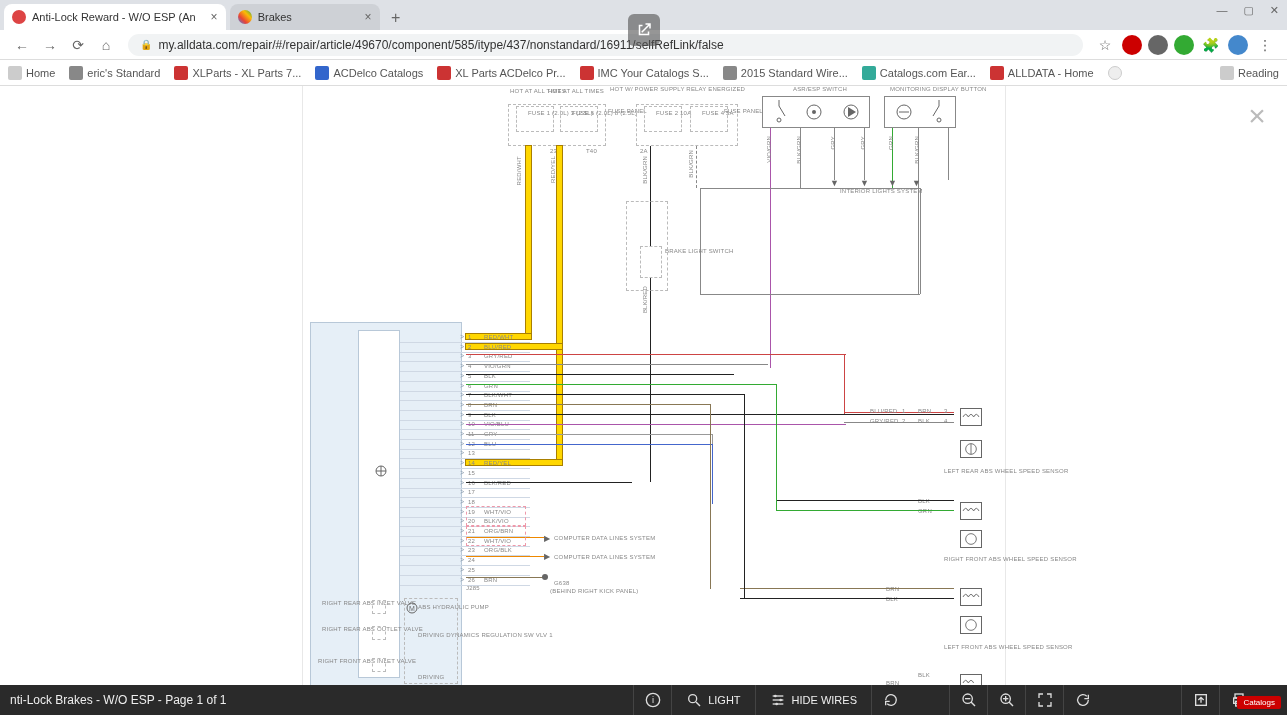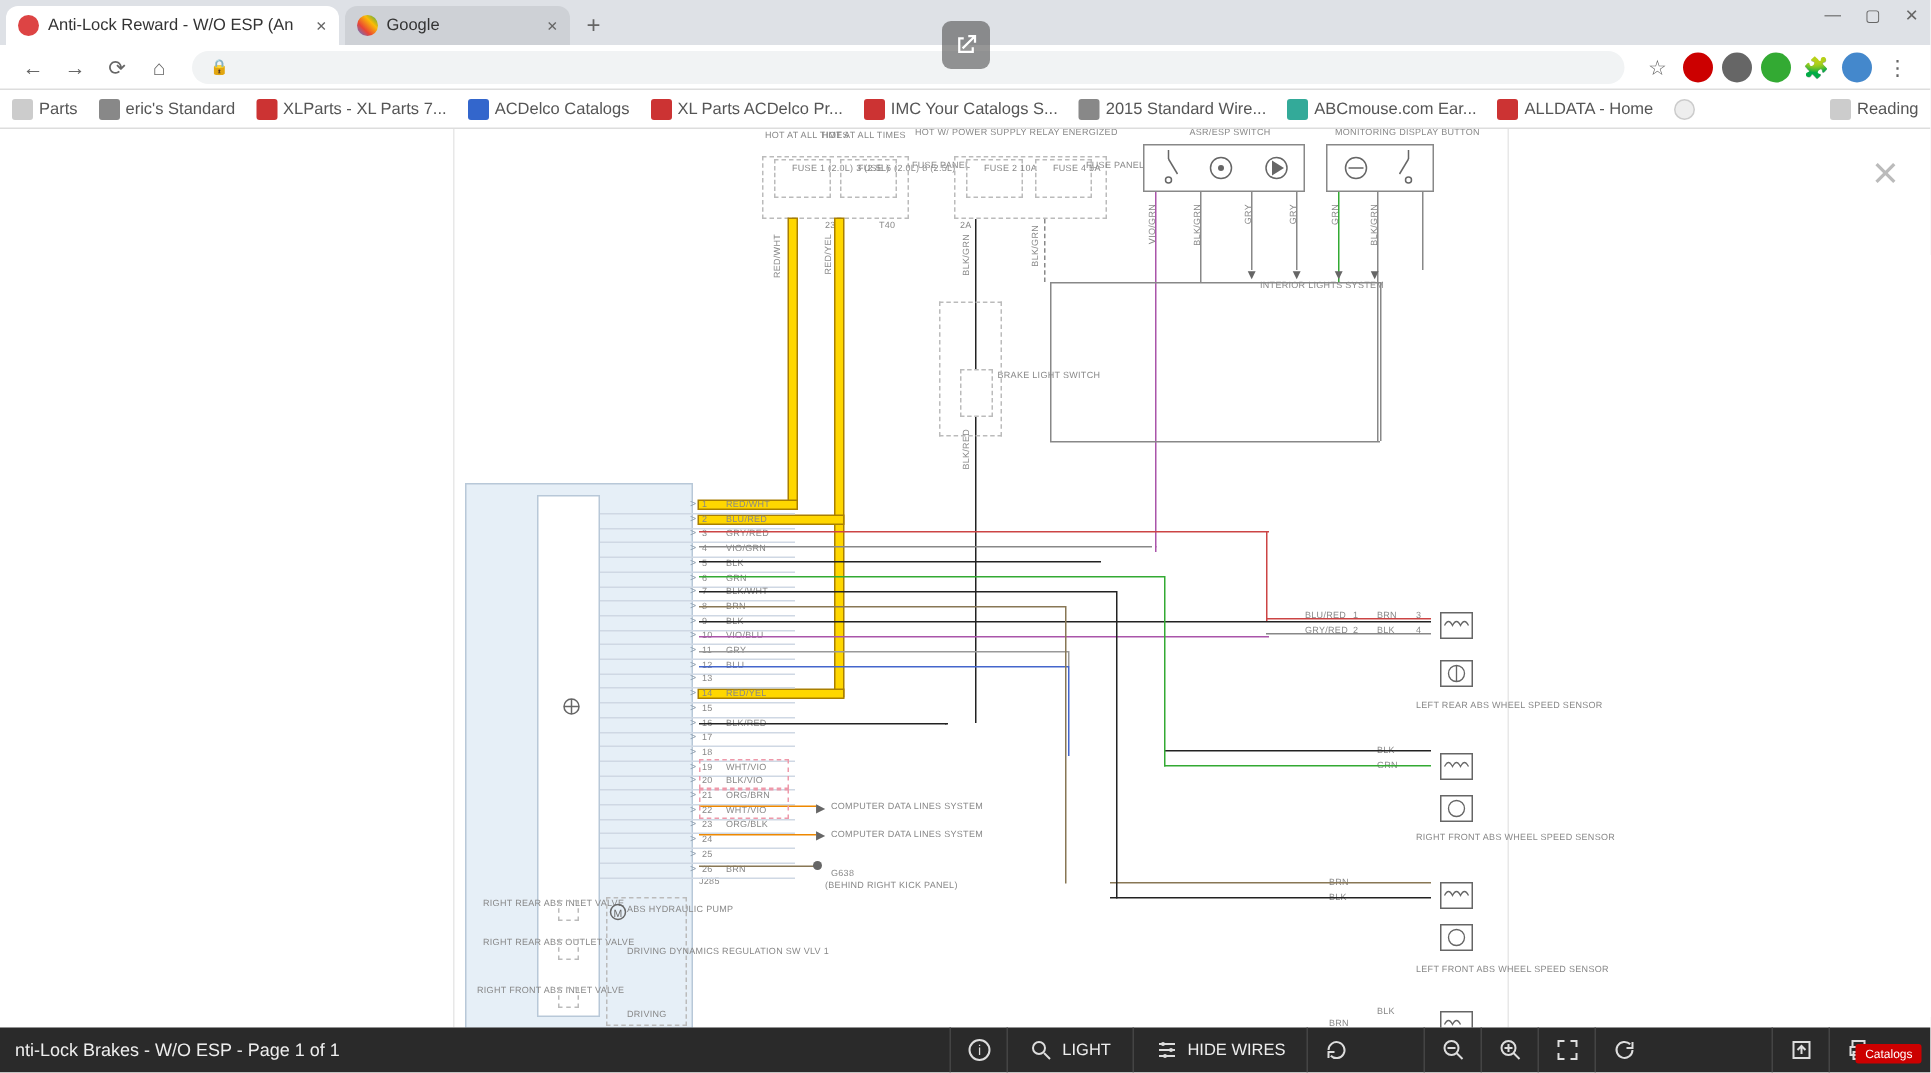--- a/index.html
+++ b/index.html
@@ -76,53 +76,54 @@
 <body>
 
 <div class="browser-tabs">
   <div class="tab">
     <span class="favicon" style="background:#d44"></span>
     <span>Anti-Lock Reward - W/O ESP (An</span>
     <span class="close-x">×</span>
   </div>
   <div class="tab inactive">
     <span class="favicon" style="background:linear-gradient(45deg,#4285f4,#ea4335,#fbbc05,#34a853)"></span>
-    <span>Google</span>
+    <span>Brakes</span>
     <span class="close-x">×</span>
   </div>
   <div class="new-tab">+</div>
 </div>
 
 <div style="position:absolute;top:4px;right:8px;display:flex;gap:16px;color:#666;font-size:11px">
   <span>—</span>
   <span>▢</span>
   <span>✕</span>
 </div>
 
 <div class="toolbar">
   <div class="nav-btn">←</div>
   <div class="nav-btn">→</div>
   <div class="nav-btn">⟳</div>
   <div class="nav-btn">⌂</div>
   <div class="url-bar">
     <span class="lock">🔒</span>
+    <span>my.alldata.com/repair/#/repair/article/49670/component/585/itype/437/nonstandard/16911/selfRefLink/false</span>
   </div>
   <div class="nav-btn">☆</div>
   <div class="ext-icon" style="background:#c00"></div>
   <div class="ext-icon" style="background:#666"></div>
   <div class="ext-icon" style="background:#3a3"></div>
   <div class="nav-btn">🧩</div>
   <div class="ext-icon" style="background:#48c"></div>
   <div class="nav-btn">⋮</div>
 </div>
 
 <div class="bookmarks">
   <div class="bm-item">
       <span class="bm-icon"></span>
-      <span>Parts</span>
+      <span>Home</span>
     </div>
   <div class="bm-item">
       <span class="bm-icon" style="background:#888"></span>
       <span>eric's Standard</span>
     </div>
   <div class="bm-item">
       <span class="bm-icon" style="background:#c33"></span>
       <span>XLParts - XL Parts 7...</span>
     </div>
   <div class="bm-item">
@@ -136,21 +137,21 @@
   <div class="bm-item">
       <span class="bm-icon" style="background:#c33"></span>
       <span>IMC Your Catalogs S...</span>
     </div>
   <div class="bm-item">
       <span class="bm-icon" style="background:#888"></span>
       <span>2015 Standard Wire...</span>
     </div>
   <div class="bm-item">
       <span class="bm-icon" style="background:#3a9"></span>
-      <span>ABCmouse.com Ear...</span>
+      <span>Catalogs.com Ear...</span>
     </div>
   <div class="bm-item">
       <span class="bm-icon" style="background:#c33"></span>
       <span>ALLDATA - Home</span>
     </div>
   <div class="bm-item">
       <span class="bm-icon" style="background:#eee;border:1px solid #ccc;border-radius:50%"></span>
     </div>
   <div class="bm-reading">
       <span class="bm-icon"></span>

